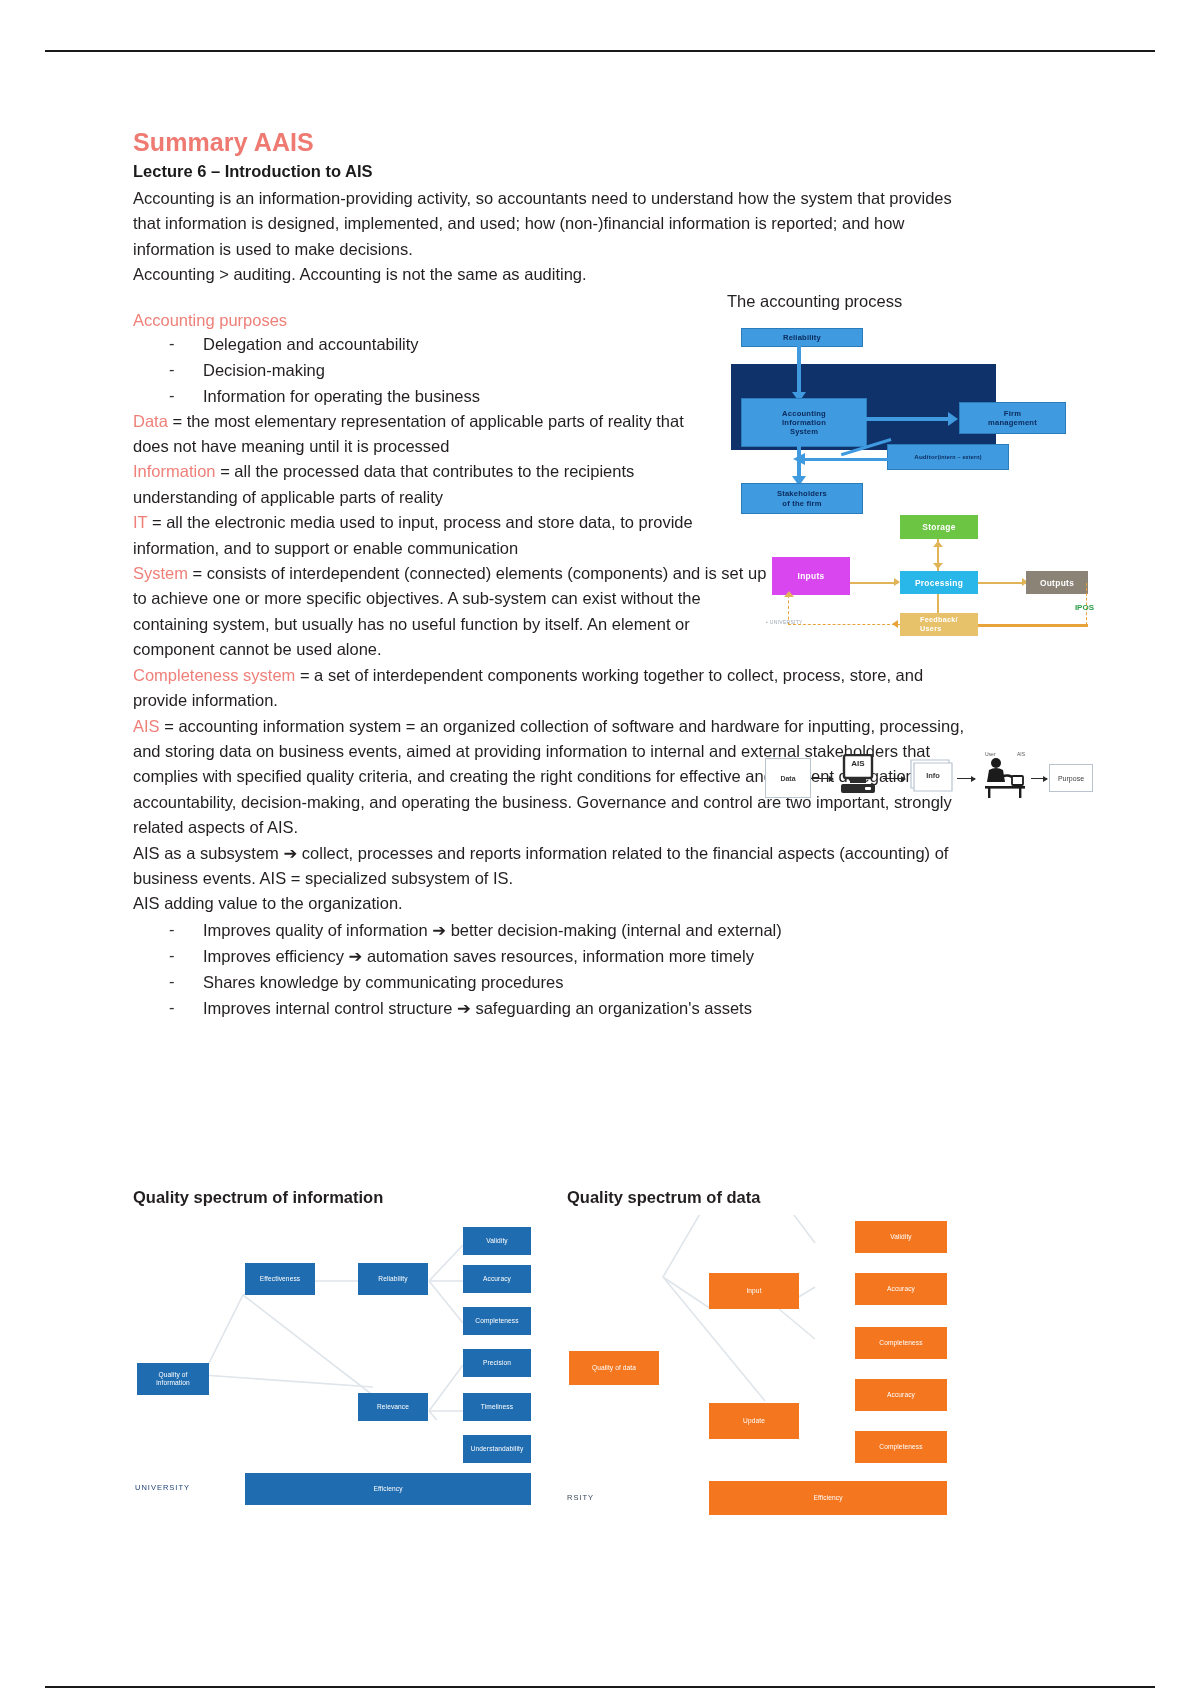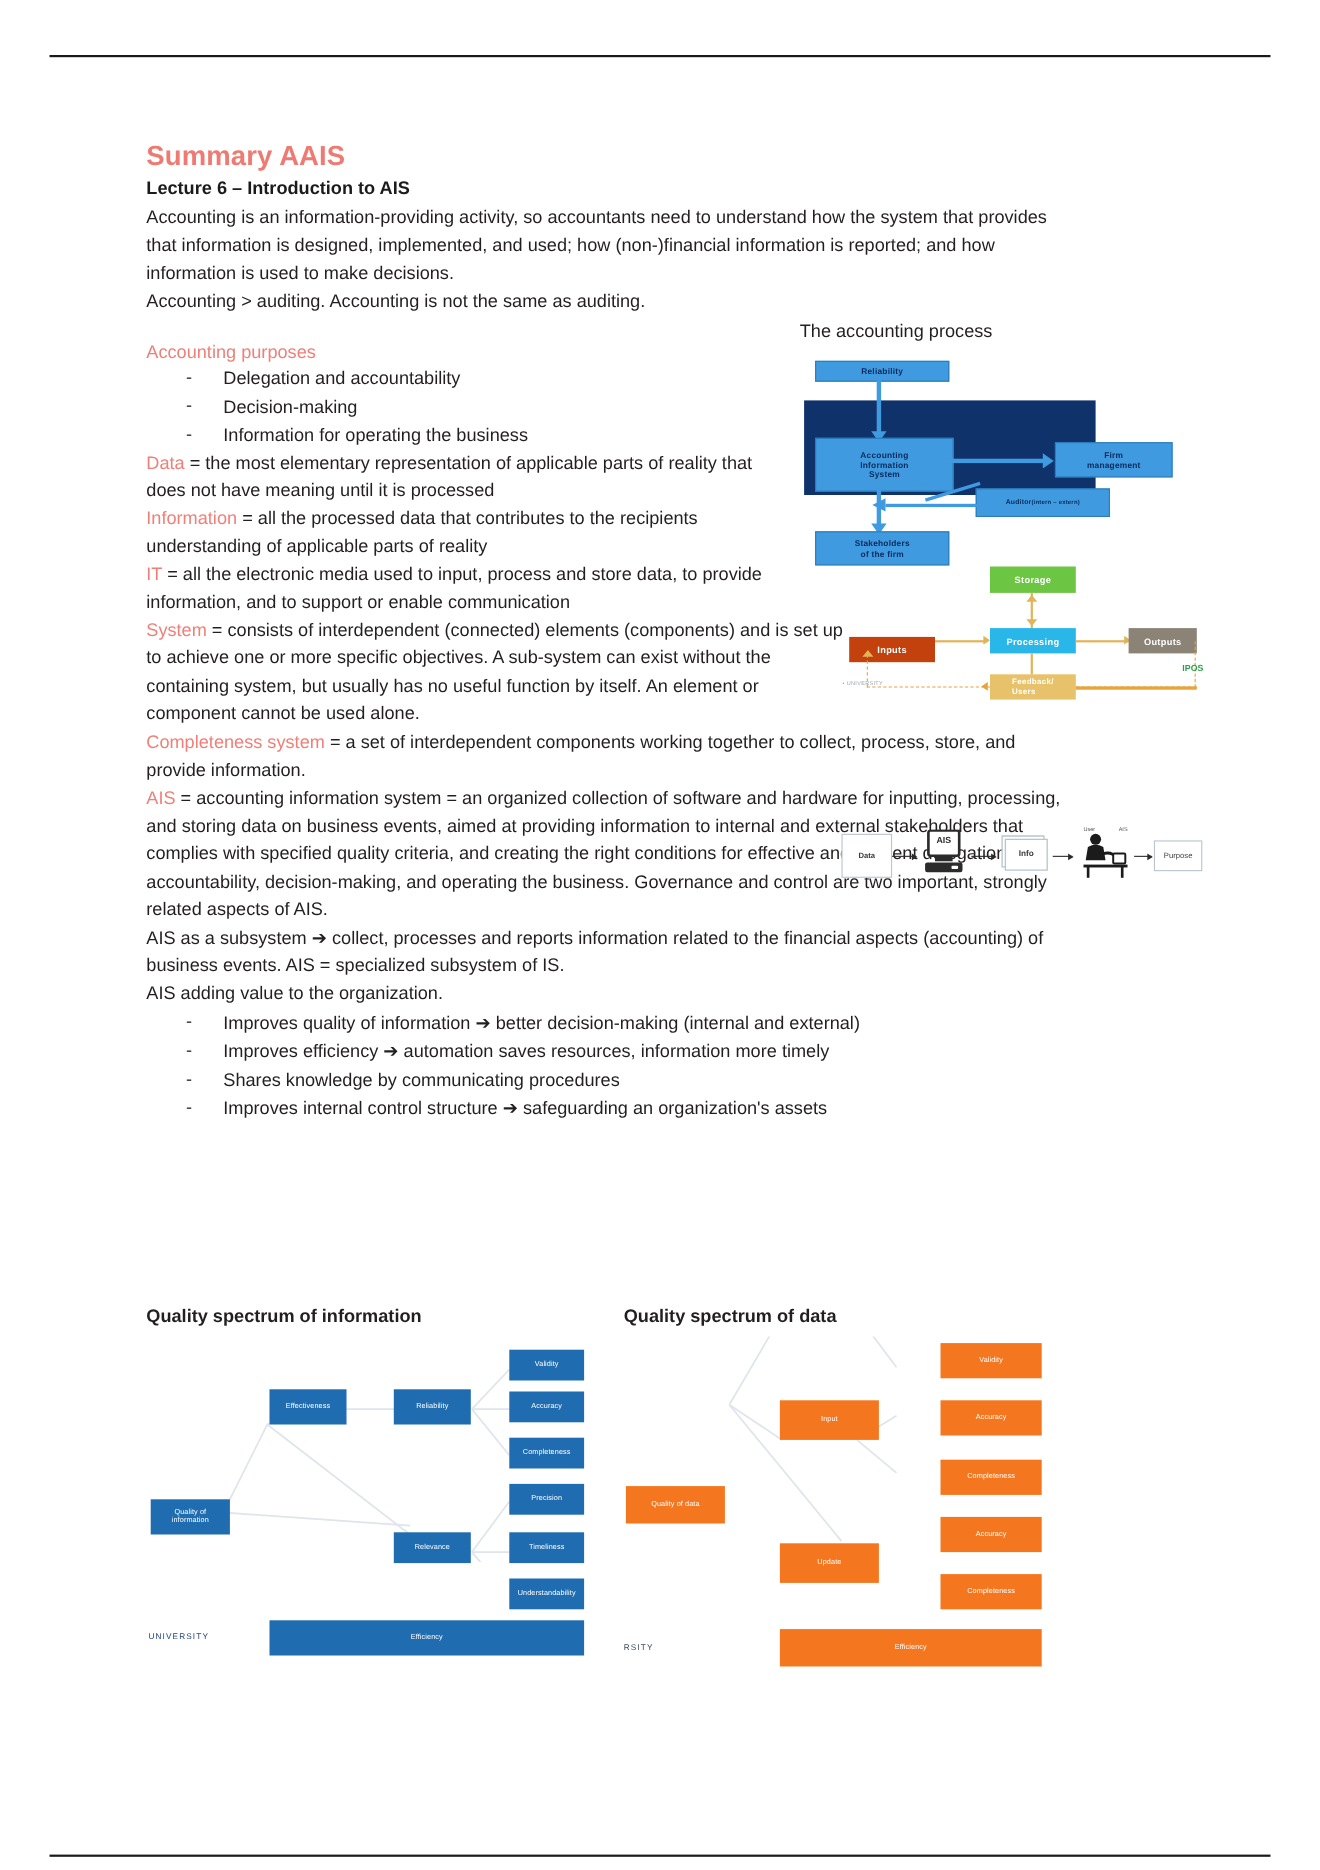--- a/index.html
+++ b/index.html
@@ -152,21 +152,21 @@
     <div class="bbox" style="left:14px;top:191px;width:120px;height:29px;">Stakeholders<br>of the firm</div>
   </div>
 
   <div class="ipo">
     <div class="ipo-box" style="left:140px;top:0px;width:78px;height:24px;background:#6cc644;">Storage</div>
 
     <div class="ipo-line" style="left:177px;top:24px;width:2px;height:32px;background:#e0b457;"></div>
     <div class="ipo-line" style="left:173px;top:26px;width:0;height:0;border-left:5px solid transparent;border-right:5px solid transparent;border-bottom:6px solid #e0b457;"></div>
     <div class="ipo-line" style="left:173px;top:48px;width:0;height:0;border-left:5px solid transparent;border-right:5px solid transparent;border-top:6px solid #e0b457;"></div>
 
-    <div class="ipo-box" style="left:12px;top:64px;width:78px;height:23px;background:#c2410c;">Inputs</div>
+    <div class="ipo-box" style="left:12px;top:42px;width:78px;height:38px;background:#d946ef;">Inputs</div>
     <div class="ipo-line" style="left:90px;top:67px;width:48px;height:1.5px;background:#e0b457;"></div>
     <div class="ipo-line" style="left:134px;top:63px;width:0;height:0;border-top:4px solid transparent;border-bottom:4px solid transparent;border-left:6px solid #e0b457;"></div>
 
     <div class="ipo-box" style="left:140px;top:56px;width:78px;height:23px;background:#29b6e8;">Processing</div>
 
     <div class="ipo-line" style="left:218px;top:67px;width:48px;height:1.5px;background:#e0b457;"></div>
     <div class="ipo-line" style="left:262px;top:63px;width:0;height:0;border-top:4px solid transparent;border-bottom:4px solid transparent;border-left:6px solid #e0b457;"></div>
 
     <div class="ipo-box" style="left:266px;top:56px;width:62px;height:23px;background:#8a8376;">Outputs</div>
 

